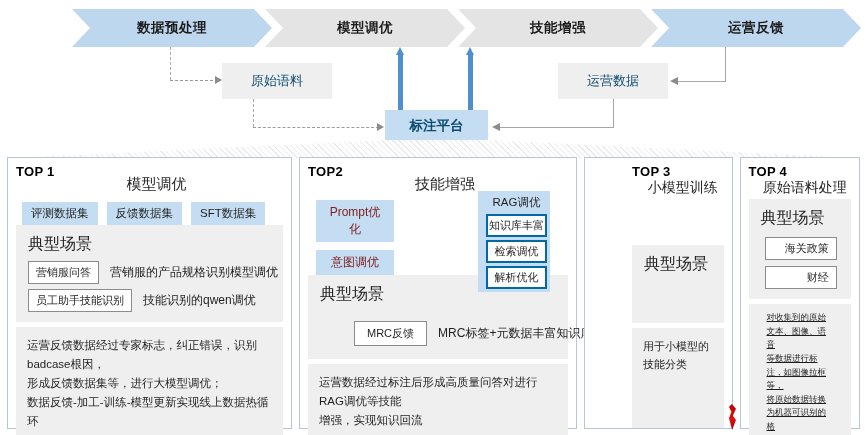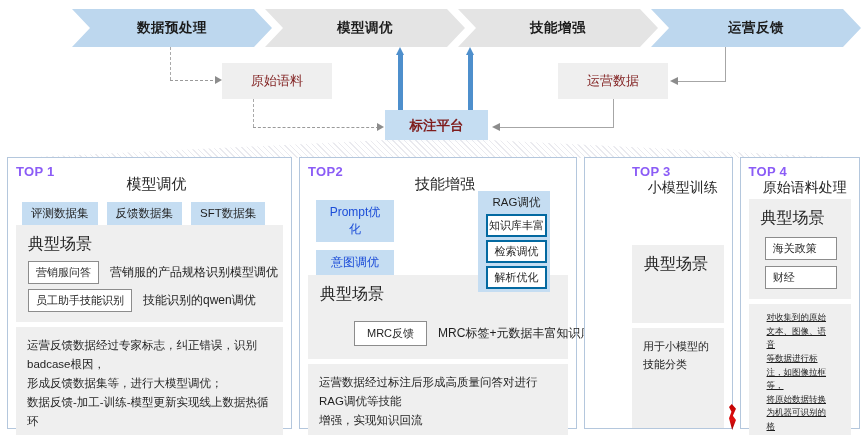--- a/index.html
+++ b/index.html
@@ -33,21 +33,21 @@
              clip-path: polygon(0 0, 182px 0, 200px 50%, 182px 100%, 0 100%, 18px 50%); }
   .chev.c3 { left: 386px; width: 200px;
              clip-path: polygon(0 0, 182px 0, 200px 50%, 182px 100%, 0 100%, 18px 50%); }
   .chev.c4 { left: 579px; width: 210px;
              clip-path: polygon(0 0, 192px 0, 210px 50%, 192px 100%, 0 100%, 18px 50%); }
 
   
   .flowbox {
     position: absolute;
     display: flex; align-items: center; justify-content: center;
-    font-size: 13px; color: #7f1d1d;
+    font-size: 13px; color: #0c4a6e;
     background: #efefef;
   }
   #box-corpus   { left: 222px; top: 63px;  width: 110px; height: 36px; }
   #box-opsdata  { left: 558px; top: 63px;  width: 110px; height: 36px; }
   #box-platform {
     left: 385px; top: 110px; width: 103px; height: 32px;
     background: #c5ddf2; font-weight: bold; font-size: 13.5px;
   }
 
   
@@ -123,38 +123,38 @@
     padding: 7px 8px 0 8px;
     display: flex; flex-direction: column;
     position: relative;
   }
   #panel-1 { width: 285px; }
   #panel-2 { width: 278px; }
   #panel-3 { width: 157px; padding-left: 47px; }
   #panel-4 { width: 130px; }
 
   .panel-rank {
-    font-size: 13px; font-weight: bold; color: #8b5cf6;
+    font-size: 13px; font-weight: bold; color: #000000;
     letter-spacing: .3px; line-height: 1.1;
   }
   .panel-title {
     text-align: center; font-size: 15px; color: #262626;
     margin-top: -4px; margin-bottom: 2px; padding-left: 14px;
   }
   #panel-3 .panel-title, #panel-4 .panel-title { font-size: 14px; padding-left: 10px; margin-top: 0px; }
 
   
   .chips-row { display: flex; gap: 9px; padding: 6px 4px 0 6px; }
   .chip {
     background: #c5ddf2; color: #1f1f1f;
     font-size: 11.5px; padding: 4px 9px;
     text-align: center; white-space: nowrap;
   }
   .chips-col { display: flex; flex-direction: column; gap: 8px; padding: 4px 0 0 8px; }
-  .chip-wide { background: #c5ddf2; color:#1d4ed8; font-size:12px; padding:4px 10px; text-align:center; }
+  .chip-wide { background: #c5ddf2; color:#7f1d1d; font-size:12px; padding:4px 10px; text-align:center; }
 
   
   #rag-group {
     position: absolute; left: 178px; top: 33px;
     width: 72px;
     background: #c5ddf2;
     padding: 2px 3px 3px 8px;
     display: flex; flex-direction: column; gap: 3px;
   }
   #rag-group .rag-head {
@@ -191,21 +191,21 @@
   .desc.tiny { font-size: 8.5px; line-height: 1.6; padding: 7px 18px; text-decoration: underline; }
   .desc p { margin: 0; }
 
   .spacer { flex: 1 1 auto; }
 
   
   #panel-3 .scenario { min-height: 78px; }
   #panel-4 .scenario { min-height: 78px; }
   #panel-3 .desc { font-size: 11px; }
   .scn-center { display: flex; flex-direction: column; align-items: center; gap: 6px; margin-top: 8px; }
-  .scn-center .scn-tag { min-width: 72px; text-align: left; }
+  .scn-center .scn-tag { min-width: 72px; text-align: right; }
 
   
   #red-mark {
     position: absolute; left: 729px; top: 404px;
     width: 7px; height: 26px;
     background: linear-gradient(180deg,#c00000 0%, #e01010 60%, #a00000 100%);
     clip-path: polygon(40% 0, 100% 18%, 55% 45%, 100% 62%, 45% 100%, 0 55%, 35% 30%, 0 12%);
   }
 </style>
 </head>

